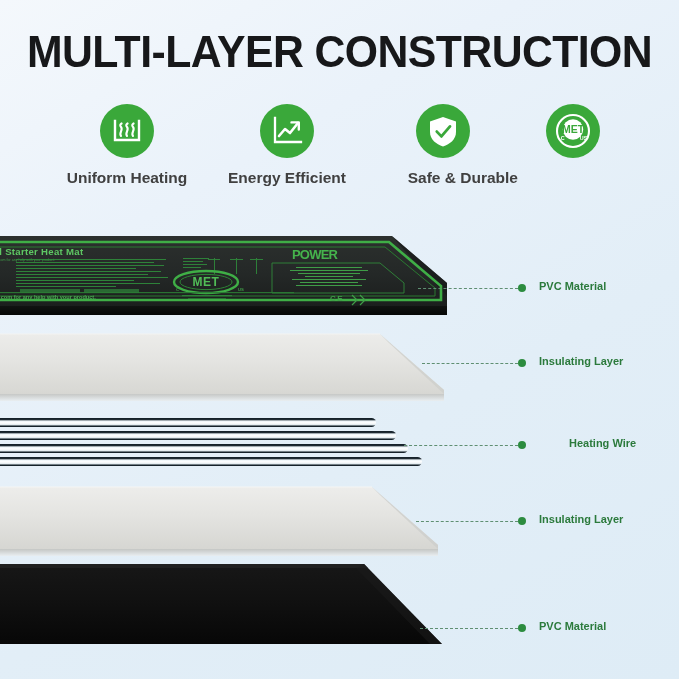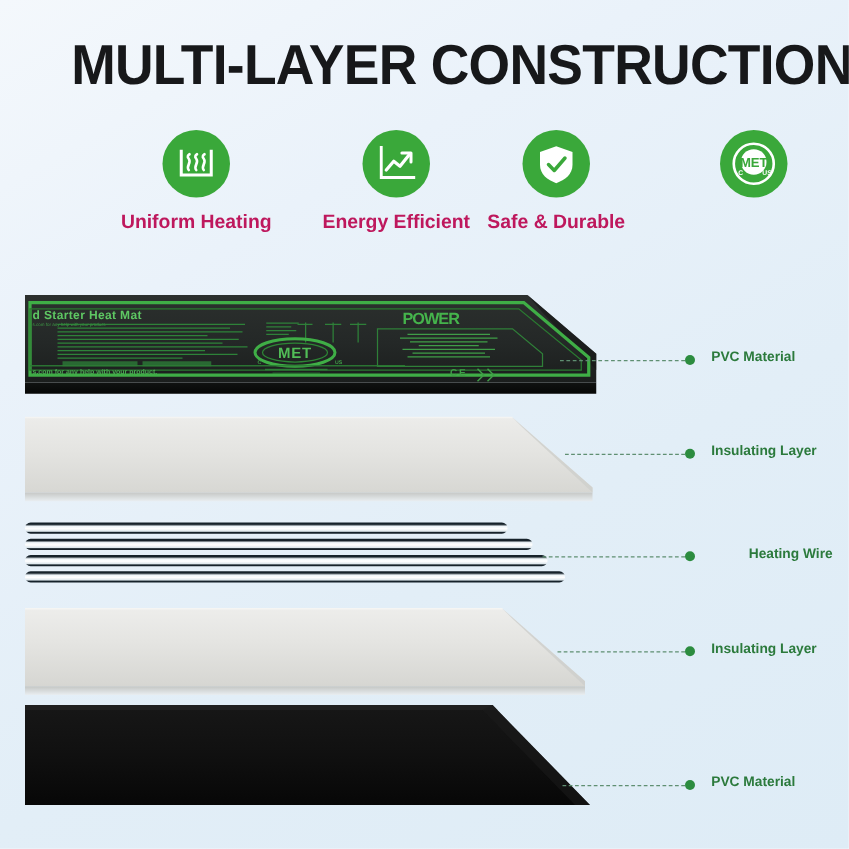--- a/index.html
+++ b/index.html
@@ -3,48 +3,48 @@
 <meta charset="utf-8">
 <style>
   * { box-sizing: border-box; margin: 0; padding: 0; }
   html, body { width: 679px; height: 679px; }
   body {
     font-family: "Liberation Sans", sans-serif;
     background: linear-gradient(150deg, #f4f8fc 0%, #eaf2fa 28%, #e2eef7 62%, #deecf6 100%);
     overflow: hidden;
     position: relative;
   }
-  #stage { position: absolute; inset: 0; margin-left: 30px; }
+  #stage { position: absolute; inset: 0; }
 
   
   .title {
     position: absolute; top: 26px; left: 0; width: 679px;
     text-align: center;
     font-size: 45px;
     font-weight: bold;
     letter-spacing: -0.6px;
     color: #17181a;
     font-family: "Liberation Sans Narrow", "Liberation Sans", sans-serif;
     transform: scaleX(0.95);
     transform-origin: center;
     white-space: nowrap;
   }
 
   
   .features { position: absolute; top: 104px; left: 0; width: 679px; height: 95px; }
   .feature { position: absolute; width: 150px; text-align: center; }
-  .f0 { left: 52px; } .f1 { left: 212px; } .f2 { left: 340px; } .f3 { left: 498px; }
+  .f0 { left: 52px; } .f1 { left: 212px; } .f2 { left: 368px; text-align: right; } .f3 { left: 498px; }
   .circle {
     width: 54px; height: 54px; border-radius: 50%;
     margin: 0 auto; position: relative;
     display: block;
   }
   .feature-label {
     margin-top: 11px;
-    font-size: 15.5px; font-weight: bold; color: #be185d;
+    font-size: 15.5px; font-weight: bold; color: #404040;
     white-space: nowrap;
   }
 
   
   .layers { position: absolute; top: 228px; left: 0; width: 679px; height: 430px; }
   .layer { position: absolute; left: 0; }
 
   
   .leader { position: absolute; height: 0; border-top: 1.6px dashed #5f8f72; }
   .dot { position: absolute; width: 8px; height: 8px; border-radius: 50%; background: #2c8c3f; }

